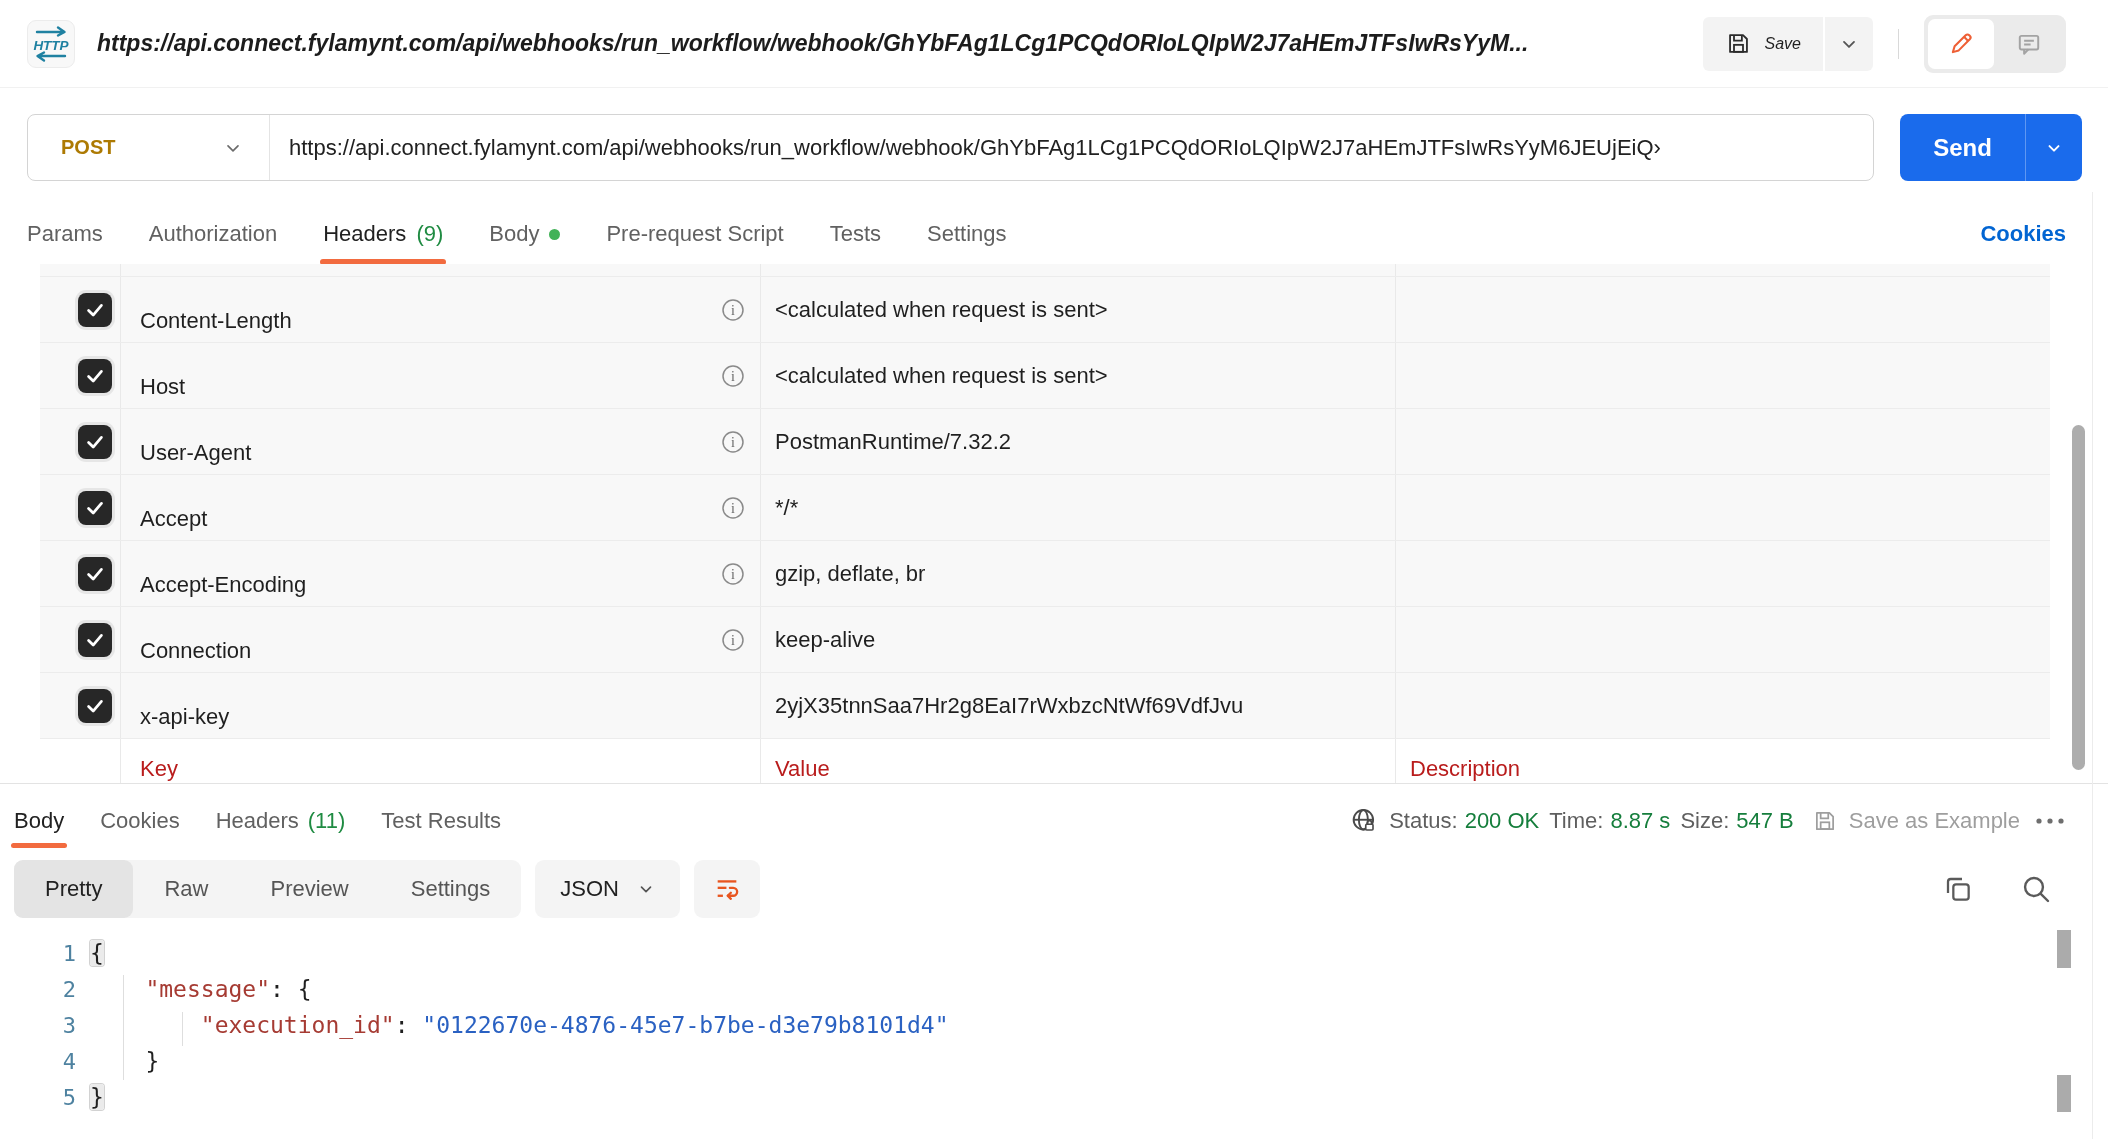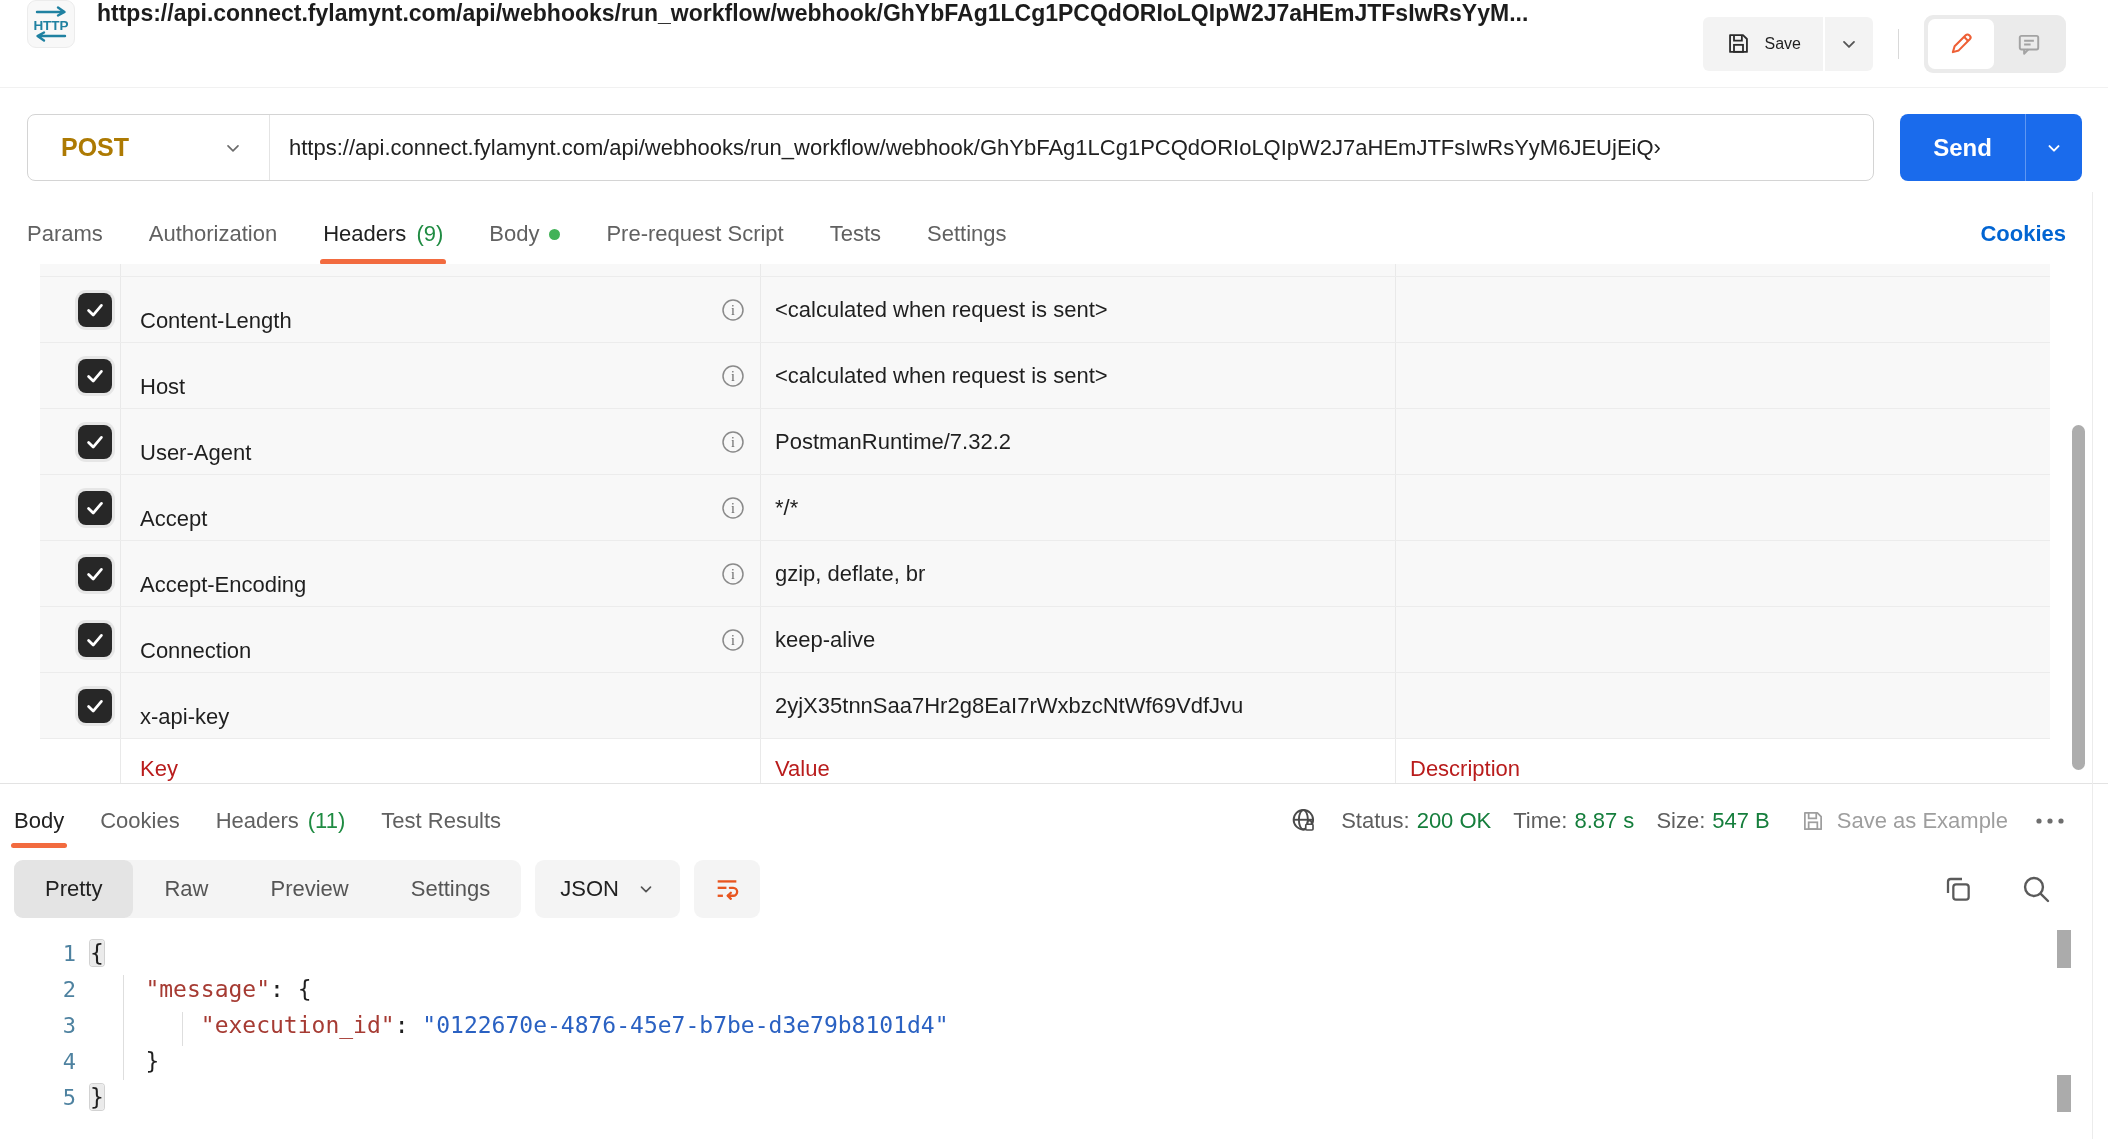--- a/index.html
+++ b/index.html
@@ -1,41 +1,41 @@
 <!DOCTYPE html>
 <html><head>
 <meta charset="utf-8">
 <style>
   html,body{margin:0;padding:0;background:#fff;}
   #app{position:relative;width:2108px;height:1139px;background:#fff;overflow:hidden;
        font-family:"Liberation Sans",sans-serif;color:#212121;}
 
   
-  .topbar{position:absolute;left:0;top:0;width:2108px;height:88px;display:flex;
-          padding:0 42px 0 27px;box-sizing:border-box;border-bottom:1px solid #f1f1f1;background:#fff;}
+  .topbar{position:absolute;left:0;top:0;width:2108px;height:88px;display:flex;align-items:center;
+          padding:0 42px 0 27px;box-sizing:border-box;border-bottom:1px solid #f1f1f1;background:#fff;font-style:italic;}
   .http-icon{width:46px;height:46px;border-radius:9px;background:#f8f8f8;border:1px solid #ececec;
              display:flex;align-items:center;justify-content:center;flex-shrink:0;}
   .req-title{margin-left:22px;font-size:23px;font-weight:bold;color:#1c1c1c;white-space:nowrap;
              overflow:hidden;flex:1;}
   .topbar-right{display:flex;align-items:center;margin-left:20px;flex-shrink:0;}
   .save-group{display:flex;}
   .save-btn{height:54px;background:#f3f3f3;border-radius:6px 0 0 6px;display:flex;align-items:center;
             gap:13px;padding:0 22px;font-size:16px;color:#1f1f1f;cursor:pointer;}
   .save-chev{width:48px;height:54px;background:#f3f3f3;border-radius:0 6px 6px 0;margin-left:2px;
              display:flex;align-items:center;justify-content:center;color:#555;cursor:pointer;}
   .vdivider{width:1px;height:30px;background:#d9d9d9;margin:0 25px;}
   .seg{background:#ebebeb;border-radius:9px;padding:4px;display:flex;gap:2px;}
   .seg-btn{width:66px;height:50px;border-radius:7px;display:flex;align-items:center;justify-content:center;cursor:pointer;}
   .seg-btn.active{background:#fff;}
 
   
   .request-row{position:absolute;top:114px;left:27px;width:2055px;height:67px;display:flex;}
   .url-box{flex:1;border:1px solid #d4d4d4;border-radius:8px;display:flex;align-items:stretch;overflow:hidden;background:#fff;}
   .method{width:242px;display:flex;align-items:center;box-sizing:border-box;padding:0 26px 0 33px;
-          color:#ad7a03;font-weight:bold;font-size:25px;border-right:1px solid #e4e4e4;cursor:pointer;
+          color:#ad7a03;font-weight:bold;font-size:20px;border-right:1px solid #e4e4e4;cursor:pointer;
           justify-content:space-between;flex-shrink:0;}
   .url-input{flex:1;display:flex;align-items:center;padding-left:19px;font-size:22px;color:#212121;
              white-space:nowrap;overflow:hidden;}
   .send-btn{width:182px;margin-left:26px;background:#1a6bec;border-radius:8px;color:#fff;display:flex;
             align-items:stretch;flex-shrink:0;cursor:pointer;}
   .send-label{flex:1;display:flex;align-items:center;justify-content:center;font-size:24px;font-weight:bold;
               border-right:1px solid rgba(255,255,255,0.30);}
   .send-chev{width:56px;display:flex;align-items:center;justify-content:center;color:#fff;}
 
   
@@ -72,21 +72,21 @@
   
   .resp-divider{position:absolute;top:783px;left:0;width:2108px;height:1px;background:#e3e3e3;}
   .resp-tabs{position:absolute;top:784px;left:0;height:74px;display:flex;align-items:center;
              padding-left:14px;gap:36px;}
   .rtab{position:relative;height:100%;display:flex;align-items:center;gap:9px;font-size:22px;color:#616161;cursor:pointer;}
   .rtab.active{color:#212121;}
   .rtab.active::after{content:"";position:absolute;left:-3px;right:-3px;bottom:10px;height:5px;
                       background:#f26b3f;border-radius:3px;}
   .rtab .count{color:#1f8b42;}
   .resp-right{position:absolute;right:42px;top:784px;height:74px;display:flex;align-items:center;
-              gap:12px;font-size:22px;white-space:nowrap;}
+              gap:0;font-size:22px;white-space:nowrap;}
   .lbl{color:#5f5f5f;}
   .grn{color:#157e3c;margin-left:-2px;}
   .stat-group{display:flex;gap:9px;margin-left:10px;}
   .sae{color:#9e9e9e;display:flex;align-items:center;gap:11px;margin-left:18px;cursor:pointer;}
   .more-dots{margin-left:14px;display:flex;align-items:center;cursor:pointer;}
 
   
   .toolbar{position:absolute;top:860px;left:14px;height:58px;display:flex;gap:14px;}
   .views{background:#f4f4f4;border-radius:9px;display:flex;height:58px;align-items:center;}
   .view-btn{padding:0 31px;height:58px;display:flex;align-items:center;font-size:22px;color:#555;

